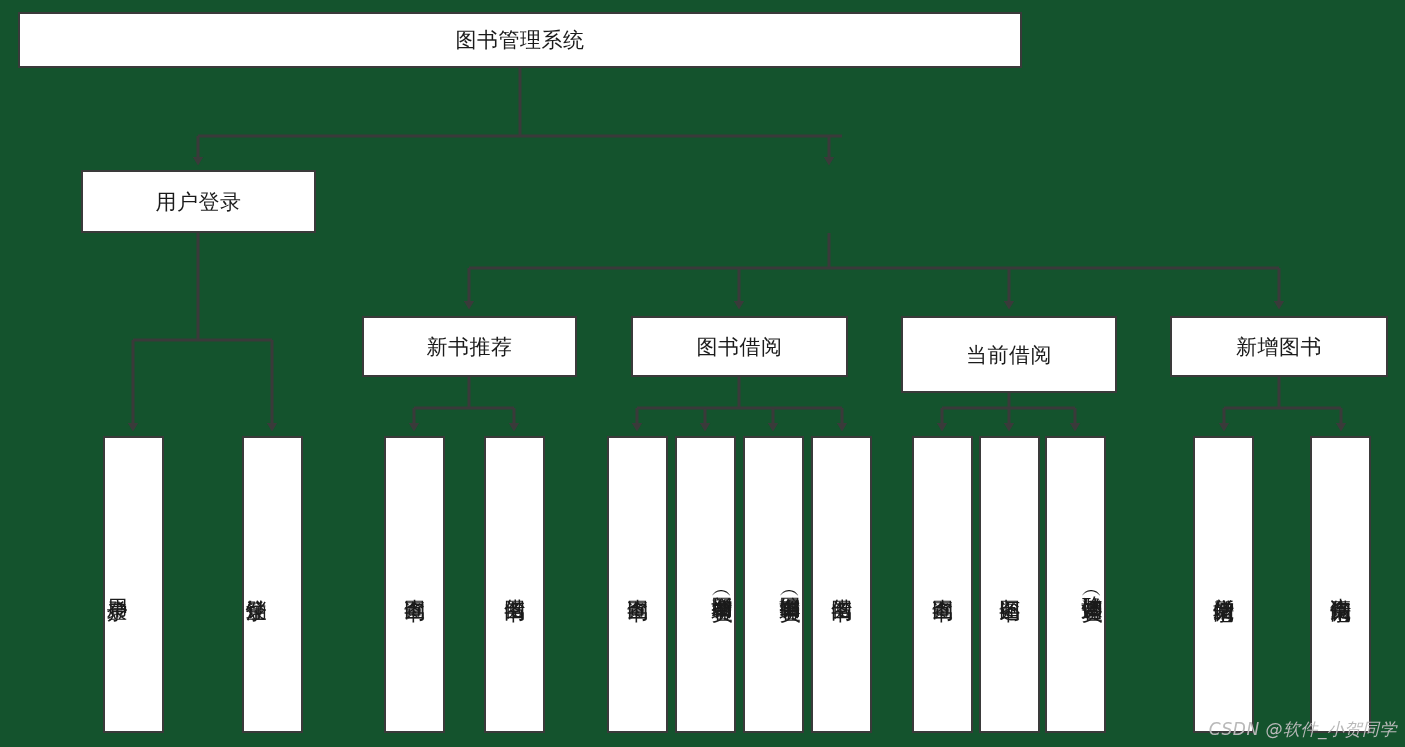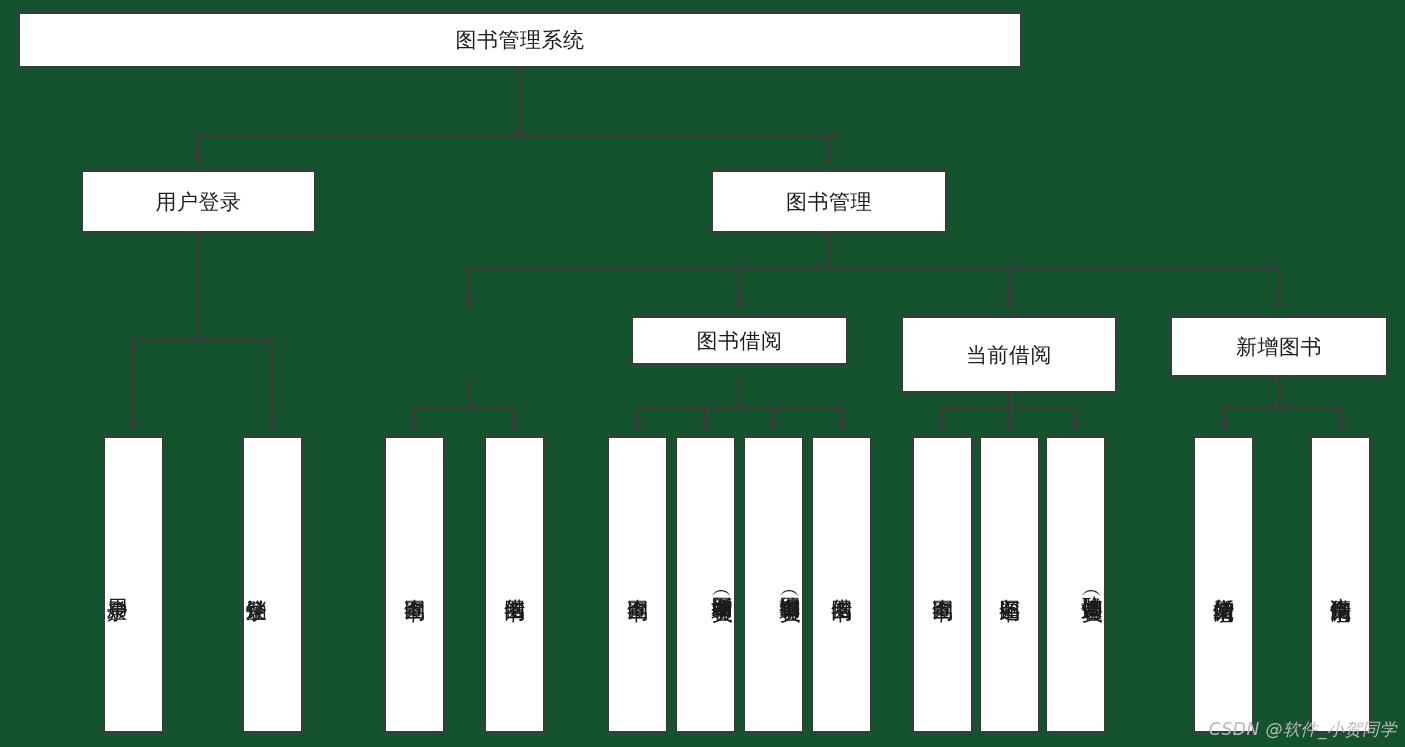--- a/index.html
+++ b/index.html
@@ -119,25 +119,25 @@
     </g>
   </svg>
 
   <div class="node h" style="left:18px; top:12px; width:1004px; height:56px;">
     <span>图书管理系统</span>
   </div>
 
   <div class="node h" style="left:81px; top:170px; width:235px; height:63px;">
     <span>用户登录</span>
   </div>
-  <div class="node h" style="left:711px; top:170px; width:236px; height:63px;">
-    <span>图书管理</span>
+
+  <div class="node h" style="left:362px; top:316px; width:215px; height:61px;">
+    <span>新书推荐</span>
   </div>
-
-  <div class="node h" style="left:631px; top:316px; width:217px; height:49px;">
+  <div class="node h" style="left:631px; top:316px; width:217px; height:61px;">
     <span>图书借阅</span>
   </div>
   <div class="node h" style="left:901px; top:316px; width:216px; height:77px;">
     <span>当前借阅</span>
   </div>
   <div class="node h" style="left:1170px; top:316px; width:218px; height:61px;">
     <span>新增图书</span>
   </div>
 
   <div class="node v bottom" style="left:103px; top:436px; width:61px; height:297px;">

